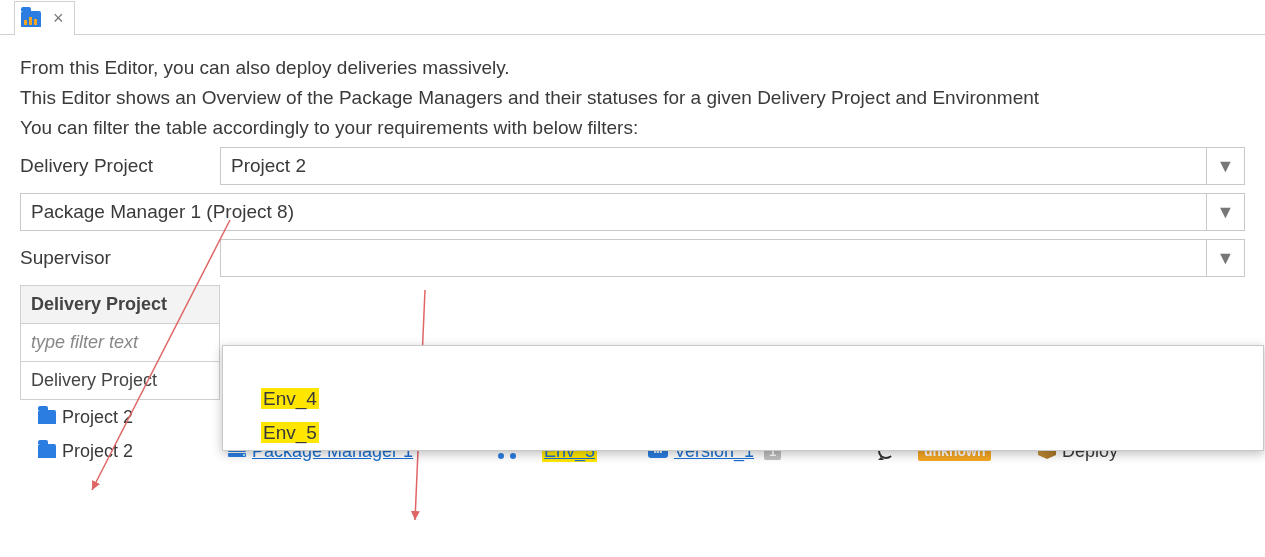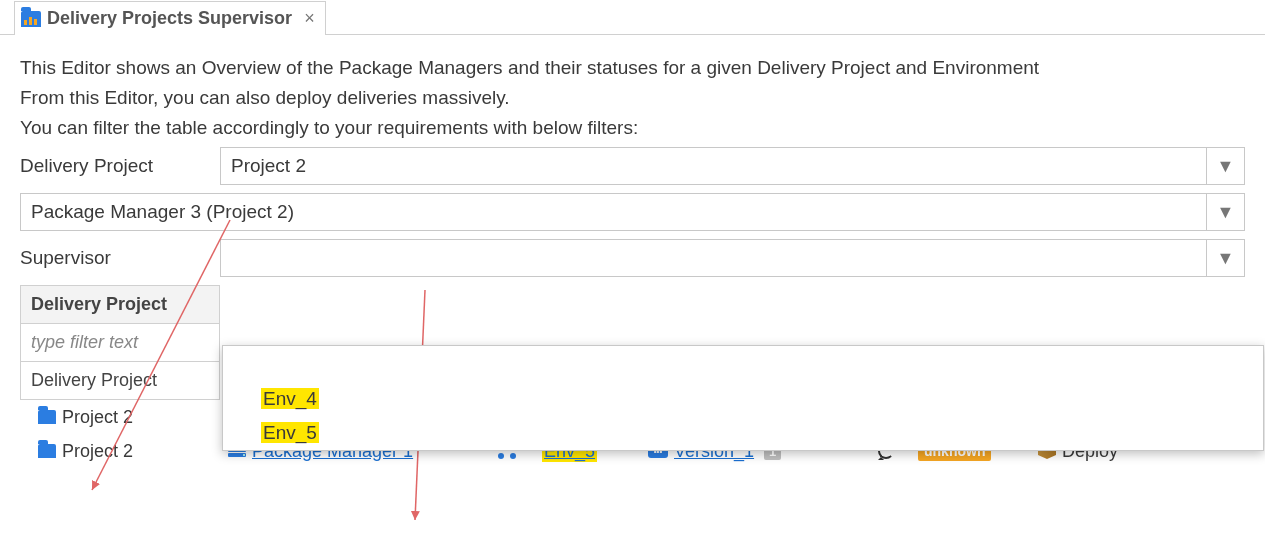--- a/index.html
+++ b/index.html
@@ -175,41 +175,40 @@
 
 <div class="tab-bar">
   <div class="tab">
     <span class="folder-icon">
         <span class="bars">
           <span></span>
           <span></span>
           <span></span>
         </span>
       </span>
-    <span>Delivery Projects Supervisor</span>
     <span class="close-x">×</span>
   </div>
 </div>
 
 <div class="content">
+  <div class="desc-line">From this Editor, you can also deploy deliveries massively.</div>
   <div class="desc-line">This Editor shows an Overview of the Package Managers and their statuses for a given Delivery Project and Environment</div>
-  <div class="desc-line">From this Editor, you can also deploy deliveries massively.</div>
   <div class="desc-line">You can filter the table accordingly to your requirements with below filters:</div>
 
   <div class="form-row">
     <div class="form-label">Delivery Project</div>
     <div class="combo">
       <div class="combo-text">Project 2</div>
       <div class="combo-btn">▼</div>
     </div>
   </div>
 
   <div class="form-row">
     <div class="combo">
-      <div class="combo-text">Package Manager 3 (Project 2)</div>
+      <div class="combo-text">Package Manager 1 (Project 8)</div>
       <div class="combo-btn">▼</div>
     </div>
   </div>
 
   <div class="form-row">
     <div class="form-label">Supervisor</div>
     <div class="combo">
       <div class="combo-text"></div>
       <div class="combo-btn">▼</div>
     </div>

